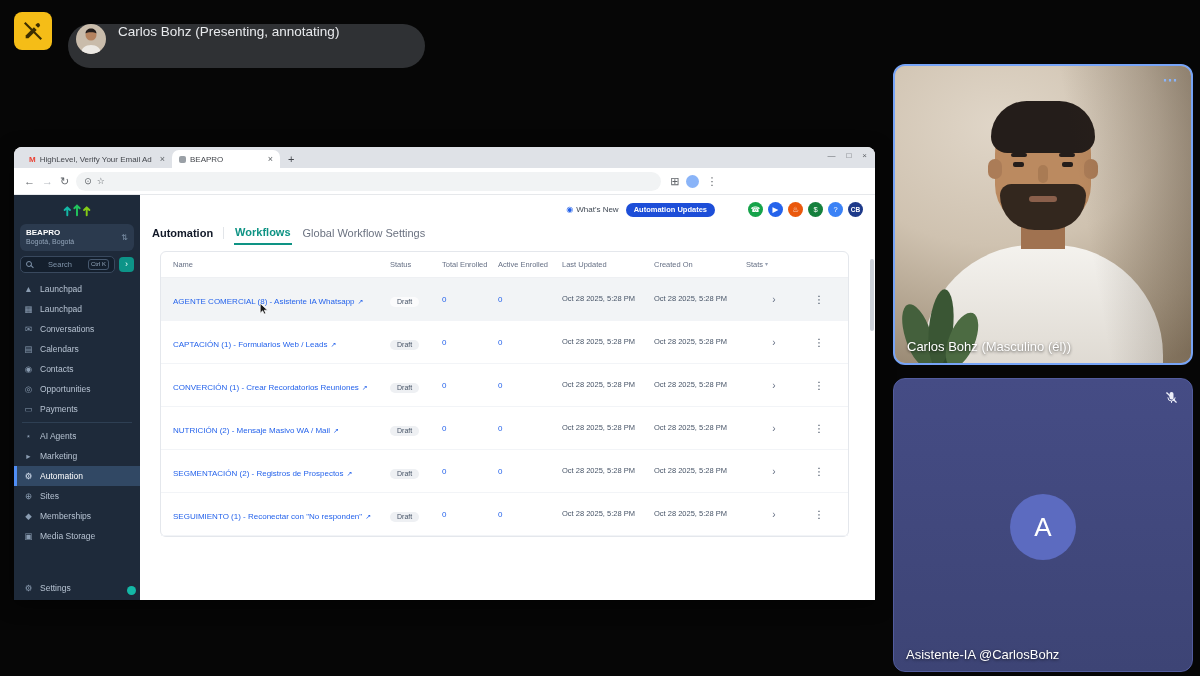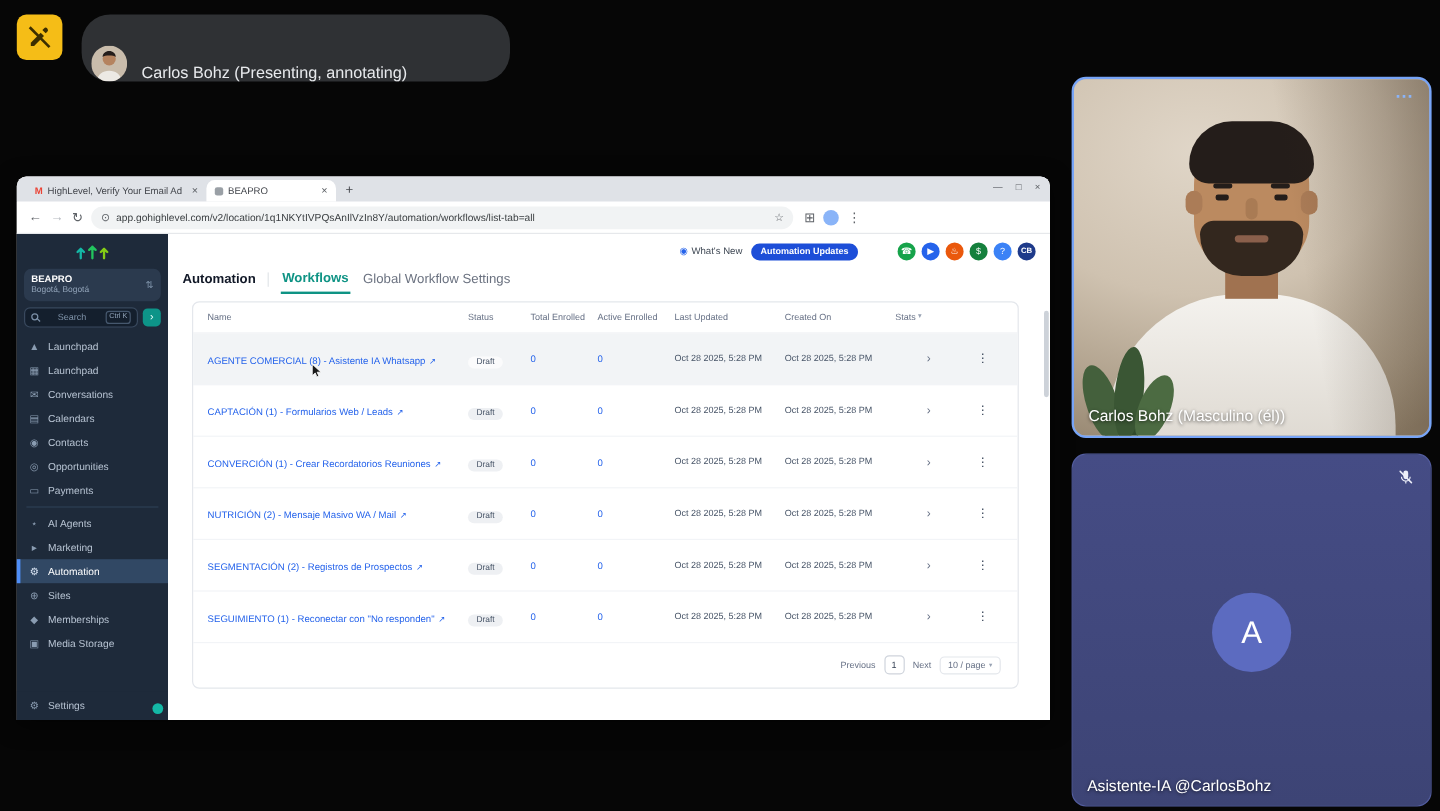--- a/index.html
+++ b/index.html
@@ -2,21 +2,21 @@
 <html><head>
 <meta charset="utf-8">
 <title>Screen Share</title>
 <style>
   * { box-sizing: border-box; margin: 0; padding: 0; }
   body { background:#000; font-family:"Liberation Sans", sans-serif; }
   .stage { position:relative; width:1200px; height:676px; background:#060606; overflow:hidden; }
 
   
   .annotate-btn { position:absolute; left:14px; top:12px; width:38px; height:38px; background:#f5bd17; border:none; border-radius:8px; display:flex; align-items:center; justify-content:center; cursor:pointer; }
-  .presenter-pill { position:absolute; left:68px; top:12px; width:357px; height:56px; background:#2f3134; border-radius:24px; display:flex; align-items:flex-end; gap:12px; padding:0 18px 0 8px; }
+  .presenter-pill { position:absolute; left:68px; top:24px; width:357px; height:44px; background:#2f3134; border-radius:24px; display:flex; align-items:flex-start; gap:12px; padding:0 18px 0 8px; }
   .pill-avatar { width:30px; height:30px; border-radius:50%; overflow:hidden; flex:none; }
   .pill-text { color:#e8eaed; font-size:13.5px; white-space:nowrap; }
 
   
   .browser { position:absolute; left:14px; top:147px; width:861px; height:453px; background:#fff; border-radius:8px 8px 0 0; box-shadow:0 4px 18px rgba(0,0,0,.55); display:flex; flex-direction:column; }
   .tabstrip { height:21px; background:#dfe2e7; border-radius:8px 8px 0 0; display:flex; align-items:flex-end; padding:3px 8px 0; position:relative; flex:none; }
   .tab { display:flex; align-items:center; gap:4px; height:18px; padding:0 7px; font-size:8px; color:#44474d; border-radius:7px 7px 0 0; cursor:pointer; }
   .tab.inactive { width:150px; }
   .tab.active { width:108px; background:#fff; }
   .tab-title { flex:1; white-space:nowrap; overflow:hidden; text-overflow:ellipsis; }
@@ -180,21 +180,20 @@
         <span>□</span>
         <span>×</span>
       </div>
     </div>
     <div class="navbar">
       <span class="nav-ic">←</span>
       <span class="nav-ic dim">→</span>
       <span class="nav-ic">↻</span>
       <div class="url-pill">
         <span class="site-info">⊙</span>
-        <span class="url-text">app.gohighlevel.com/v2/location/1q1NKYtIVPQsAnIlVzIn8Y/automation/workflows/list-tab=all</span>
         <span class="star">☆</span>
       </div>
       <div class="nav-right">
         <span class="nav-ic">⊞</span>
         <span class="profile-dot"></span>
         <span class="nav-ic">⋮</span>
       </div>
     </div>
 
     <div class="app">
@@ -385,29 +384,20 @@
             <div class="c name"><span class="wf-link">SEGUIMIENTO (1) - Reconectar con "No responden"</span><span class="ext">↗</span></div>
             <span class="c st"><span class="badge">Draft</span></span>
             <span class="c tot num">0</span>
             <span class="c act num">0</span>
             <span class="c upd date">Oct 28 2025, 5:28 PM</span>
             <span class="c cre date">Oct 28 2025, 5:28 PM</span>
             <span class="c sta chev">›</span>
             <span class="c keb kebab">⋮</span>
           </div>
 
-          <div class="pag">
-            <span class="pbtn">Previous</span>
-            <span class="pbox">1</span>
-            <span class="pbtn">Next</span>
-            <span class="ppage">
-                <span>10 / page</span>
-                <span class="ppc">▾</span>
-              </span>
-          </div>
         </div>
 
         <span class="vscroll"></span>
       </section>
     </div>
   </div>
 
   <div class="tile tile-cam">
     <div class="cam-wall"></div>
     <div class="person">

